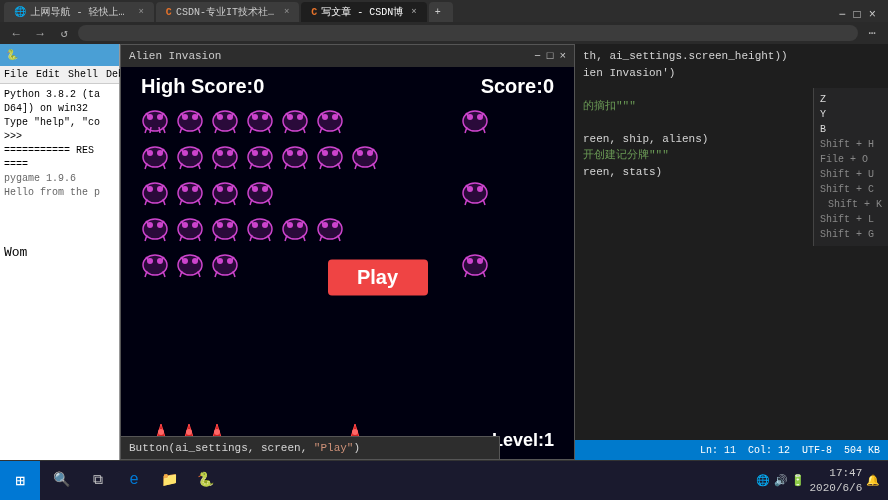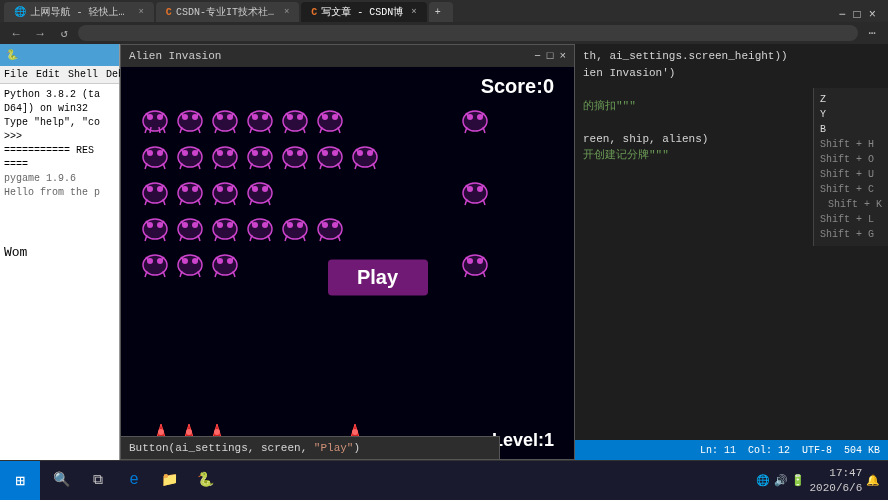--- a/index.html
+++ b/index.html
@@ -250,21 +250,21 @@
       color: white;
       font-family: Arial, sans-serif;
     }
     .play-button {
       position: absolute;
       top: 50%;
       left: 50%;
       transform: translate(-20%, -10%);
       width: 100px;
       height: 36px;
-      background: #701a75;
+      background: #ef4444;
       border: none;
       border-radius: 4px;
       font-size: 20px;
       font-weight: bold;
       color: white;
       cursor: pointer;
       display: flex;
       align-items: center;
       justify-content: center;
     }
@@ -406,20 +406,23 @@
     <div class="game-titlebar">
       <span>Alien Invasion</span>
       <div class="game-titlebar-controls">
         <span>−</span>
         <span>□</span>
         <span>×</span>
       </div>
     </div>
     <div class="game-area">
 
+      <div class="score-display">
+        <span>High Score:</span><span>0</span>
+      </div>
       <div class="hiscore-display">
         <span>Score:</span><span>0</span>
       </div>
 
       <div class="alien" style="left:20px;top:40px;">
         <svg viewBox="0 0 28 28">
             <ellipse cx="14" cy="14" rx="12" ry="10" fill="#2a0a3a" stroke="#cc44cc" stroke-width="1.5"></ellipse>
             <circle cx="9" cy="10" r="3" fill="#cc44cc"></circle>
             <circle cx="19" cy="10" r="3" fill="#cc44cc"></circle>
             <line x1="5" y1="6" x2="8" y2="10" stroke="#cc44cc" stroke-width="1.5"></line>
@@ -790,28 +793,29 @@
 
   <div class="code-panel">
     <div class="code-content">
       <div class="code-line">th, ai_settings.screen_height))</div>
       <div class="code-line">ien Invasion')</div>
       <div class="code-line">&nbsp;</div>
       <div class="code-line code-comment">的摘扣"""</div>
       <div class="code-line">&nbsp;</div>
       <div class="code-line">reen, ship, aliens)</div>
       <div class="code-line code-comment">开创建记分牌"""</div>
+      <div class="code-line">reen, stats)</div>
     </div>
 
     <div style="position:absolute;right:0;top:44px;width:75px;background:#252526;border-left:1px solid #444;font-size:10px;color:#888;padding:4px 0;">
       <div style="padding:2px 6px;color:#ddd;">Z</div>
       <div style="padding:2px 6px;color:#ddd;">Y</div>
       <div style="padding:2px 6px;color:#ddd;">B</div>
       <div style="padding:2px 6px;">Shift + H</div>
-      <div style="padding:2px 6px;">Shift + O</div>
+      <div style="padding:2px 6px;">File + O</div>
       <div style="padding:2px 6px;">Shift + U</div>
       <div style="padding:2px 6px;">Shift + C</div>
       <div style="padding:2px 6px;margin-left:8px;">Shift + K</div>
       <div style="padding:2px 6px;">Shift + L</div>
       <div style="padding:2px 6px;">Shift + G</div>
     </div>
   </div>
 </div>
 
 <div class="tooltip-popup">

